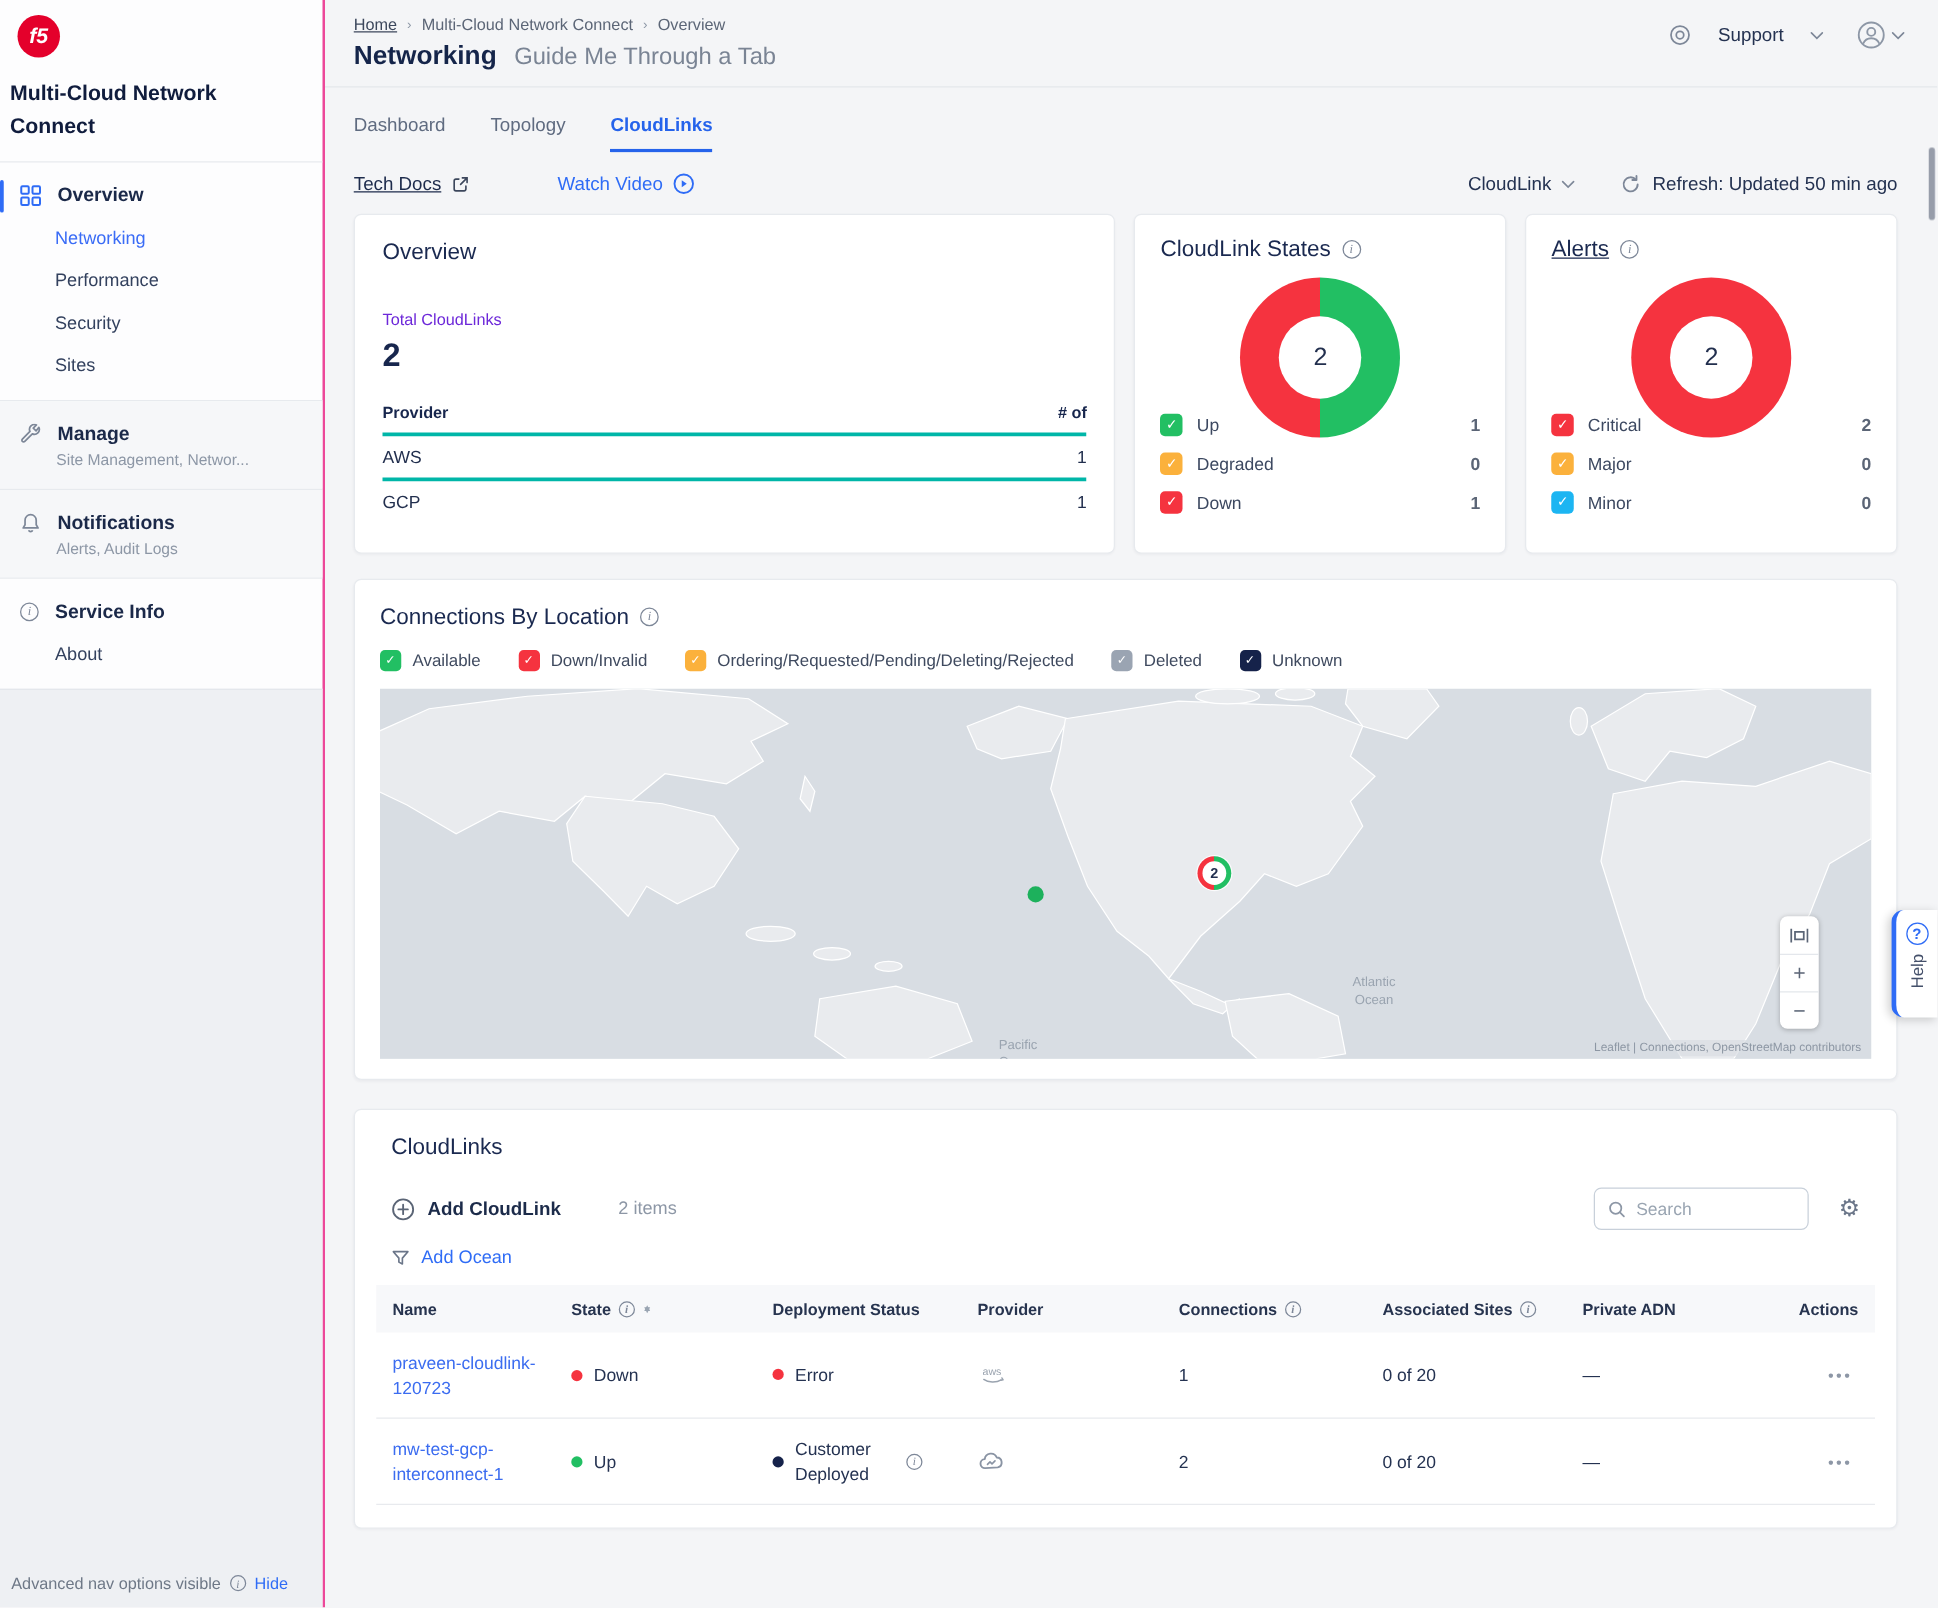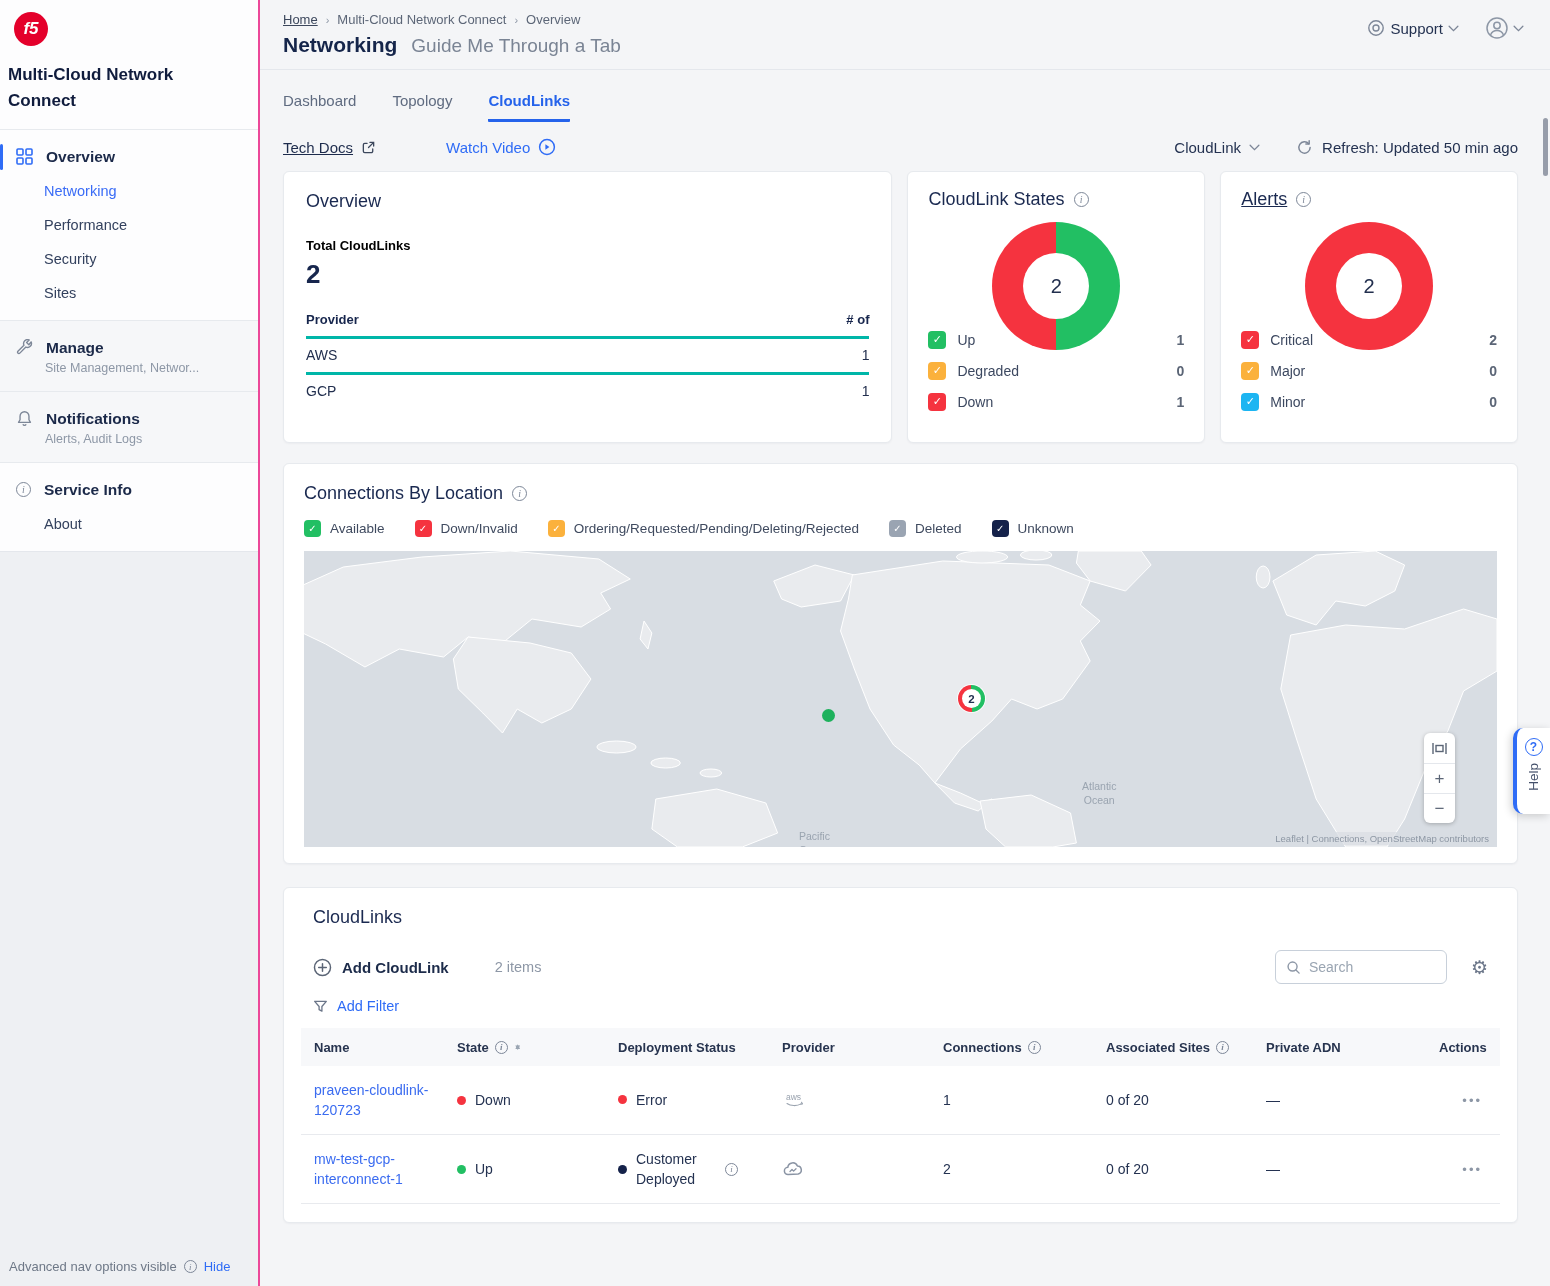--- a/index.html
+++ b/index.html
@@ -47,21 +47,21 @@
   
   .main { flex:1; display:flex; flex-direction:column; min-width:0; }
   .topbar { padding:12px 28px 0 23px; border-bottom:1px solid #e4e7ec; padding-bottom:12px; position:relative; }
   .breadcrumb { display:flex; align-items:center; gap:8px; font-size:13px; color:#5c6677; }
   .breadcrumb .crumb-home { color:#3c475c; text-decoration:underline; cursor:pointer; }
   .breadcrumb .sep { color:#8d97a6; font-size:11px; }
   .title-row { display:flex; align-items:baseline; gap:14px; margin-top:6px; }
   .page-title { font-size:21px; font-weight:600; color:#15254a; }
   .guide-link { font-size:19px; color:#7a8494; cursor:pointer; }
   .top-right { position:absolute; right:26px; top:16px; display:flex; align-items:center; gap:26px; }
-  .support { display:flex; align-items:center; gap:5px; font-size:15px; color:#243251; cursor:pointer;text-align:right; }
+  .support { display:flex; align-items:center; gap:21px; font-size:15px; color:#243251; cursor:pointer;text-align:right; }
   .avatar-wrap { display:flex; align-items:center; gap:4px; cursor:pointer; color:#7d8798; }
 
   .tabs { display:flex; gap:36px; padding:22px 0 0 23px; }
   .tab { font-size:15px; color:#5f6b80; padding-bottom:10px; cursor:pointer; }
   .tab.active { color:#2563eb; font-weight:700; border-bottom:3px solid #2563eb; border-radius:1px; }
 
   .toolbar { display:flex; align-items:center; padding:16px 32px 0 23px; }
   .tech-docs { display:flex; align-items:center; gap:8px; font-size:15px; color:#1d2b4c; cursor:pointer; }
   .tech-docs .t { text-decoration:underline; }
   .watch-video { display:flex; align-items:center; gap:8px; font-size:15px; color:#2f6cf6; margin-left:70px; cursor:pointer; }
@@ -70,21 +70,21 @@
   .refresh { display:flex; align-items:center; gap:9px; font-size:15px; color:#243251; cursor:pointer; }
 
   .content { padding:15px 32px 0 23px; }
   .card { background:#fff; border:1px solid #e7eaee; border-radius:6px; box-shadow:0 1px 2px rgba(20,30,60,.04); }
   .row1 { display:flex; gap:15px; }
   .card-title { font-size:18px; font-weight:500; color:#1a2950; }
   .title-with-info { display:flex; align-items:center; gap:9px;text-align:center; }
 
   
   .overview-card { width:610px; height:272px; padding:19px 22px; }
-  .total-label { font-size:13px; color:#000000; margin-top:26px;font-weight:bold; }
+  .total-label { font-size:13px; color:#6d28d9; margin-top:36px; }
   .total-value { font-size:26px; font-weight:700; color:#17264d; margin-top:6px; }
   .ptable { margin-top:22px; }
   .ptable .phead { display:flex; justify-content:space-between; font-size:13px; font-weight:700; color:#17264d; padding-bottom:9px; }
   .prow { display:flex; justify-content:space-between; font-size:14px; color:#222f4e; padding:8px 0 9px; border-top:3px solid #00b6a8; }
 
   
   .donut-card { width:298px; height:272px; padding:17px 20px; display:flex; flex-direction:column; }
   .donut-wrap { display:flex; justify-content:center; margin-top:12px; }
   .donut { width:128px; height:128px; border-radius:50%; position:relative; background:#eee; }
   .donut-hole { position:absolute; inset:31px; background:#fff; border-radius:50%;
@@ -510,21 +510,21 @@
           </div>
           <span class="gear">⚙</span>
         </div>
 
         <div class="add-filter">
           <span class="funnel">
             <svg width="15" height="15" viewBox="0 0 16 16">
                 <path d="M1.8 2.5h12.4L9.5 8v5l-3-1.6V8z" fill="none" stroke="#6b7689" stroke-width="1.4" stroke-linejoin="round"></path>
               </svg>
           </span>
-          <span>Add Filter</span>
+          <span>Add Ocean</span>
         </div>
 
         <div class="grid-table">
           <div class="tr thead">
             <div class="th">
                 <span>Name</span>
               </div>
             <div class="th">
               <span>State</span>
               <span class="info-i small">i</span>

